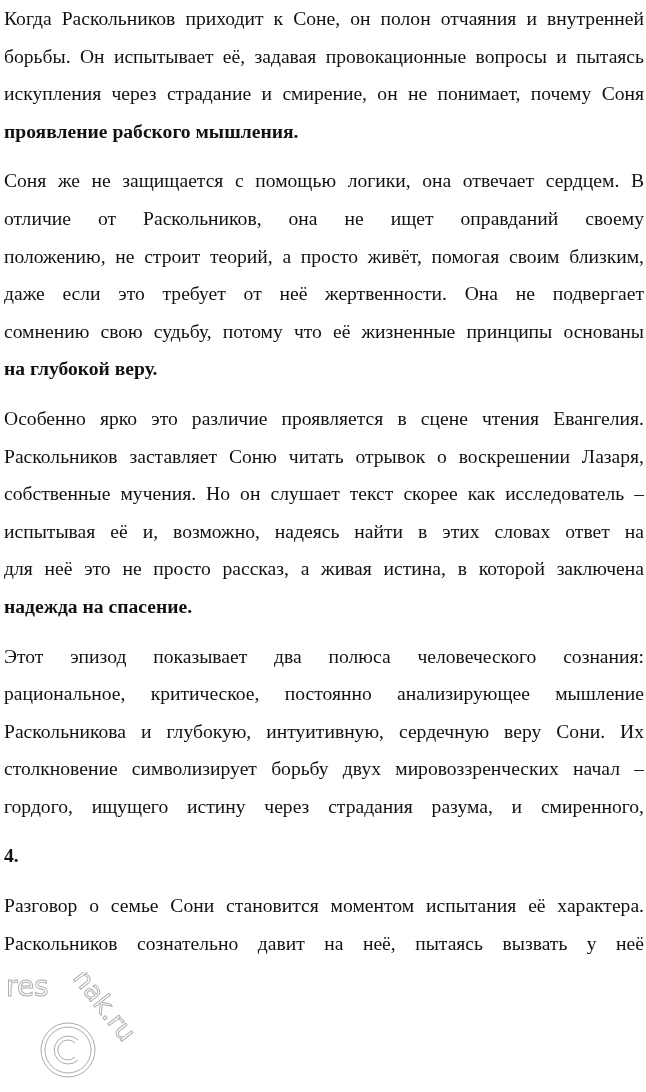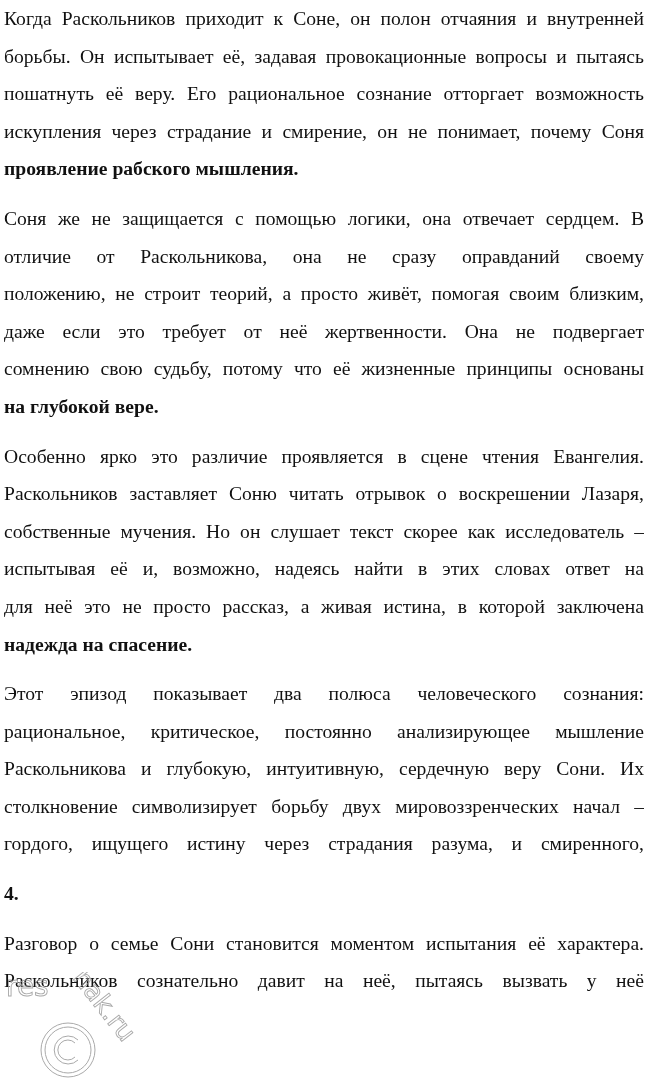--- a/index.html
+++ b/index.html
@@ -55,32 +55,31 @@
     }
   </style>
 </head>
 <body>
 
 <div class="page">
 
   <div class="para">
     <span class="line">Когда Раскольников приходит к Соне, он полон отчаяния и внутренней</span>
     <span class="line">борьбы. Он испытывает её, задавая провокационные вопросы и пытаясь</span>
-    <span class="line">пошатнуть её веру. Его рациональное сознание отторгает возможность</span>
     <span class="line">искупления через страдание и смирение, он не понимает, почему Соня</span>
     <span class="line last">проявление рабского мышления.</span>
   </div>
 
   <div class="para">
     <span class="line">Соня же не защищается с помощью логики, она отвечает сердцем. В</span>
-    <span class="line">отличие от Раскольникова, она не сразу оправданий своему</span>
+    <span class="line">отличие от Раскольников, она не ищет оправданий своему</span>
     <span class="line">положению, не строит теорий, а просто живёт, помогая своим близким,</span>
     <span class="line">даже если это требует от неё жертвенности. Она не подвергает</span>
     <span class="line">сомнению свою судьбу, потому что её жизненные принципы основаны</span>
-    <span class="line last">на глубокой вере.</span>
+    <span class="line last">на глубокой веру.</span>
   </div>
 
   <div class="para">
     <span class="line">Особенно ярко это различие проявляется в сцене чтения Евангелия.</span>
     <span class="line">Раскольников заставляет Соню читать отрывок о воскрешении Лазаря,</span>
     <span class="line">собственные мучения. Но он слушает текст скорее как исследователь –</span>
     <span class="line">испытывая её и, возможно, надеясь найти в этих словах ответ на</span>
     <span class="line">для неё это не просто рассказ, а живая истина, в которой заключена</span>
     <span class="line last">надежда на спасение.</span>
   </div>

